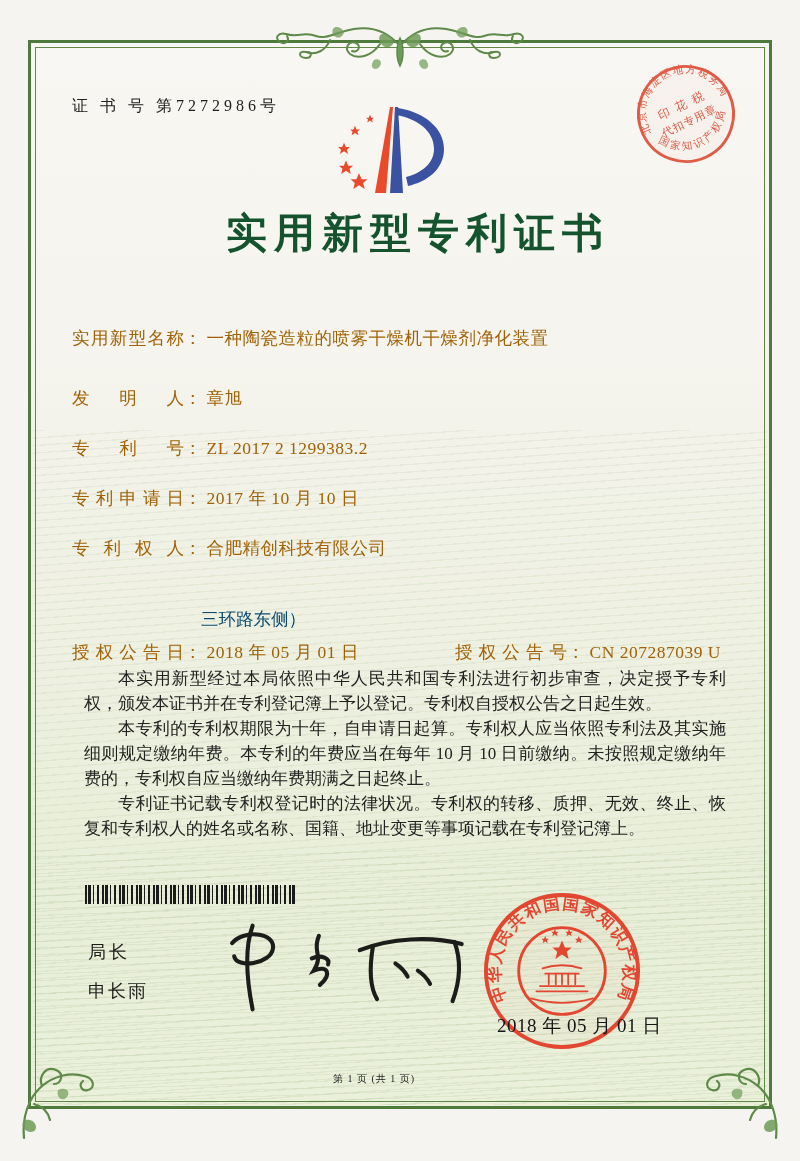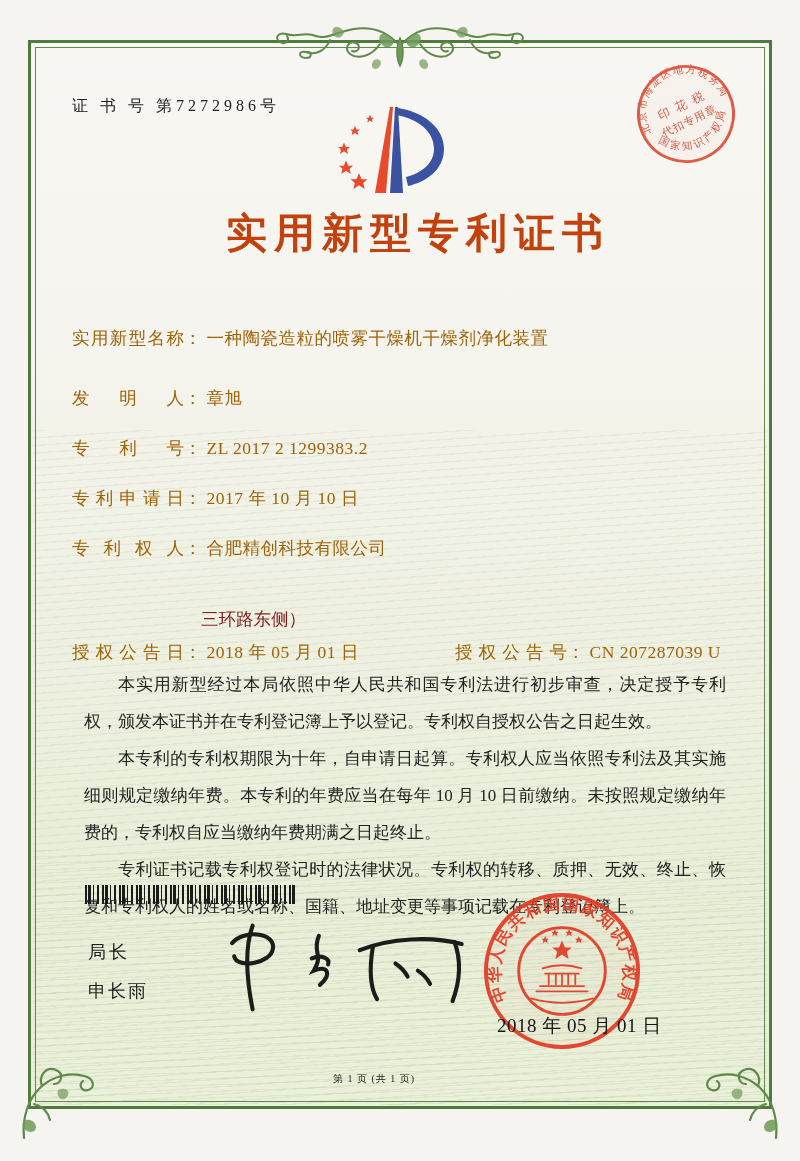--- a/index.html
+++ b/index.html
@@ -8,29 +8,29 @@
   .paper-tint{position:absolute;left:31px;top:43px;right:31px;bottom:54px;
     background:linear-gradient(180deg,#f8f7f3 0%,#f5f4ee 28%,#f0f1e4 50%,#ebefdd 68%,#e8eed8 82%,#eaf0da 100%);}
   .waves{position:absolute;left:33px;right:33px;top:430px;bottom:56px;
     background:repeating-linear-gradient(176deg, rgba(124,158,94,0.10) 0 1.3px, rgba(0,0,0,0) 1.3px 7.5px);}
   .waves2{position:absolute;left:33px;right:33px;top:850px;bottom:56px;
     background:repeating-linear-gradient(178deg, rgba(118,155,88,0.10) 0 1.2px, rgba(0,0,0,0) 1.2px 6.5px);}
   .frame-a{position:absolute;left:28px;top:40px;right:28px;bottom:52px;border:3px solid #4e7a3d;}
   .frame-b{position:absolute;left:35px;top:47px;right:35px;bottom:59px;border:1.5px solid #61894b;}
   .abs{position:absolute;}
   .cert-no{left:72px;top:96px;font-size:16px;letter-spacing:4px;color:#222;}
-  .title{left:0;right:0;top:206px;text-align:center;font-size:41px;font-weight:700;letter-spacing:7px;color:#c2410c;padding-left:36px;}
+  .title{left:0;right:0;top:206px;text-align:center;font-size:41px;font-weight:700;letter-spacing:7px;color:#14532d;padding-left:36px;}
   .row{left:72px;width:668px;font-size:17.5px;color:#a16207;white-space:nowrap;}
   .flabel{display:inline-block;width:112px;text-align:justify;text-align-last:justify;vertical-align:top;}
   .colon{display:inline-block;margin-right:5px;}
   .fvalue{letter-spacing:0.5px;}
-  .addr2{left:201px;top:607px;font-size:17.5px;color:#7f1d1d;}
+  .addr2{left:201px;top:607px;font-size:17.5px;color:#0c4a6e;}
   .grant-right{position:absolute;left:383px;top:0;white-space:nowrap;}
   .paras{left:84px;top:666px;width:642px;}
-  .paras p{margin:0;font-size:17px;line-height:37px;text-indent:2em;text-align:justify;color:#222220;}
+  .paras p{margin:0;font-size:17px;line-height:25px;text-indent:2em;text-align:justify;color:#222220;}
   .barcode{left:85px;top:885px;width:212px;height:19px;
     background:repeating-linear-gradient(90deg,#1b1b1b 0 2px,rgba(0,0,0,0) 2px 3px,#1b1b1b 3px 6px,rgba(0,0,0,0) 6px 8px,#1b1b1b 8px 9px,rgba(0,0,0,0) 9px 12px,#1b1b1b 12px 14px,rgba(0,0,0,0) 14px 17px);}
   .director-title{left:88px;top:940px;font-size:18px;letter-spacing:3px;color:#1d1d1b;}
   .director-name{left:88px;top:979px;font-size:18px;letter-spacing:2px;color:#1d1d1b;}
   .seal-date{left:497px;top:1013px;font-size:19px;color:#151515;letter-spacing:0.5px;z-index:6;white-space:nowrap;}
   .footer{left:0;right:52px;top:1072px;text-align:center;font-size:10px;color:#222;letter-spacing:1px;}
   .sig{left:222px;top:916px;z-index:3;}
   .issue-seal{left:478px;top:887px;z-index:5;opacity:0.93;}
   .tax-stamp{left:629px;top:57px;opacity:0.92;}
   .logo{left:332px;top:102px;}

